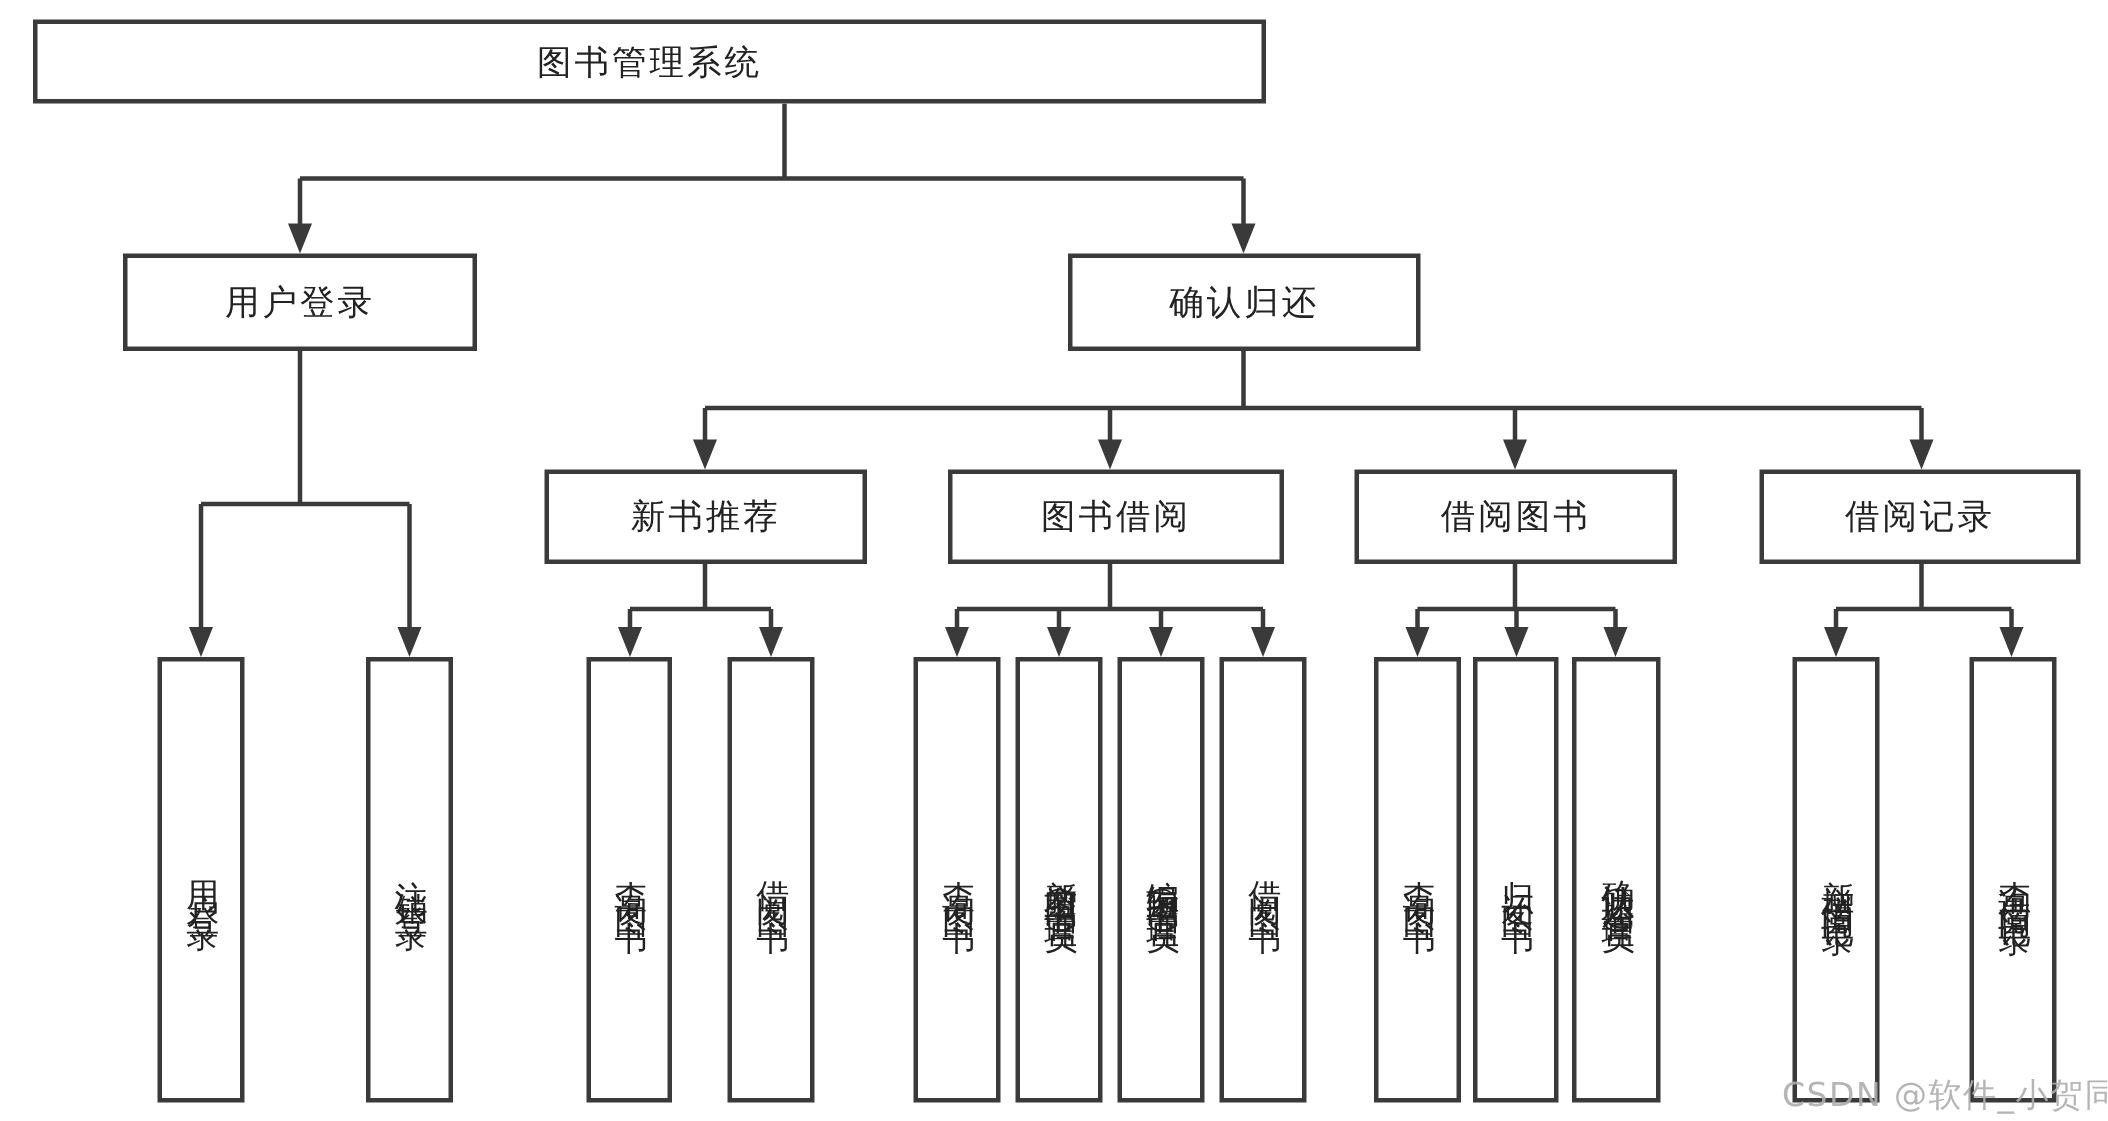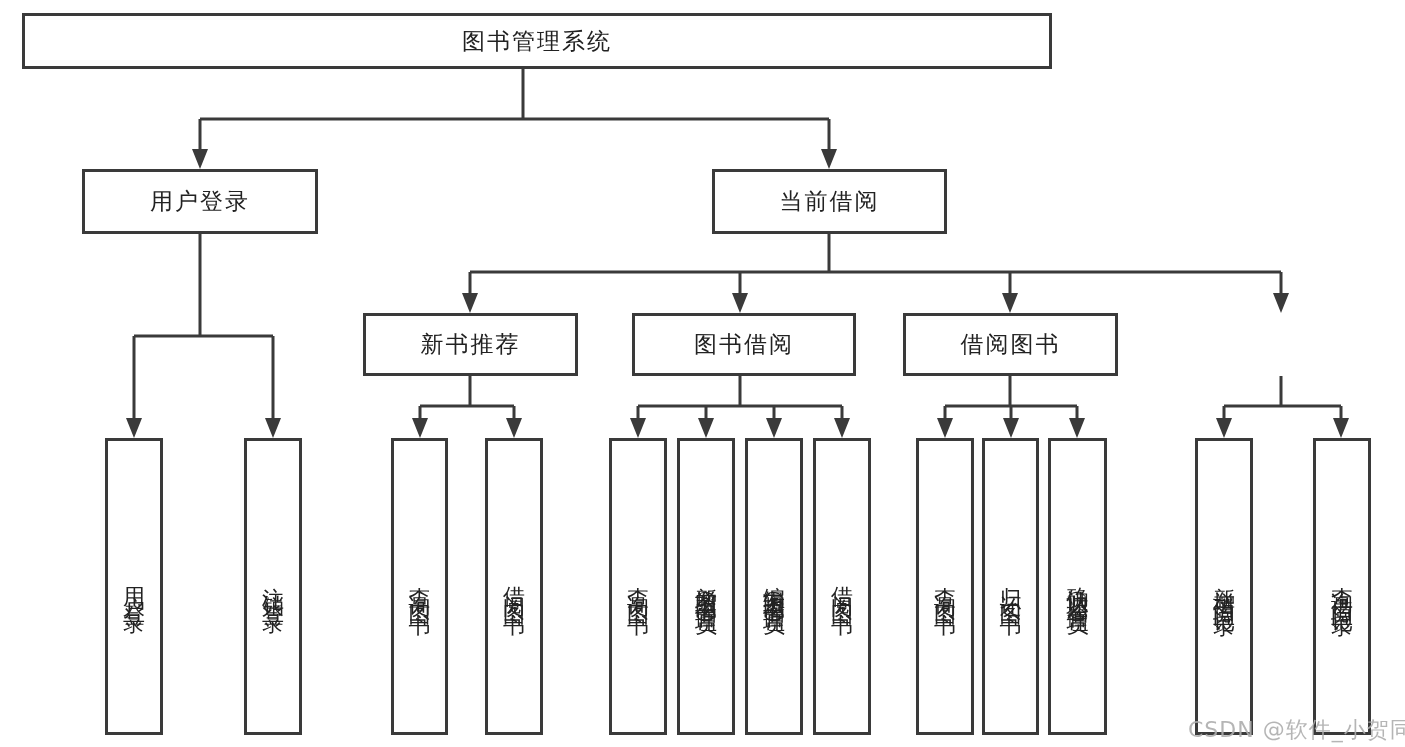--- a/index.html
+++ b/index.html
@@ -80,39 +80,42 @@
          M698 418 L714 418 L706 438 Z
          M766 418 L782 418 L774 438 Z
          M834 418 L850 418 L842 438 Z
          M937 418 L953 418 L945 438 Z
          M1003 418 L1019 418 L1011 438 Z
          M1069 418 L1085 418 L1077 438 Z
          M1216 418 L1232 418 L1224 438 Z
          M1333 418 L1349 418 L1341 438 Z"></path>
   </svg>
 
-  <div class="box" style="left:22px; top:13px; width:1030px; height:56px;">
+  <div class="box" style="left:22px; top:13px; width:822px; height:56px;">
     <span class="hlabel">图书管理系统</span>
   </div>
 
   <div class="box" style="left:82px; top:169px; width:236px; height:65px;">
     <span class="hlabel">用户登录</span>
   </div>
   <div class="box" style="left:712px; top:169px; width:235px; height:65px;">
-    <span class="hlabel">当前借阅</span>
+    <span class="hlabel">确认归还</span>
   </div>
 
   <div class="box" style="left:363px; top:313px; width:215px; height:63px;">
     <span class="hlabel">新书推荐</span>
   </div>
   <div class="box" style="left:632px; top:313px; width:224px; height:63px;">
     <span class="hlabel">图书借阅</span>
   </div>
   <div class="box" style="left:903px; top:313px; width:215px; height:63px;">
     <span class="hlabel">借阅图书</span>
+  </div>
+  <div class="box" style="left:1173px; top:313px; width:214px; height:63px;">
+    <span class="hlabel">借阅记录</span>
   </div>
 
   <div class="box" style="left:105px; top:438px; width:58px; height:297px;">
     <span class="vtext">用户登录</span>
   </div>
   <div class="box" style="left:244px; top:438px; width:58px; height:297px;">
     <span class="vtext">注销登录</span>
   </div>
 
   <div class="box" style="left:391px; top:438px; width:57px; height:297px;">

